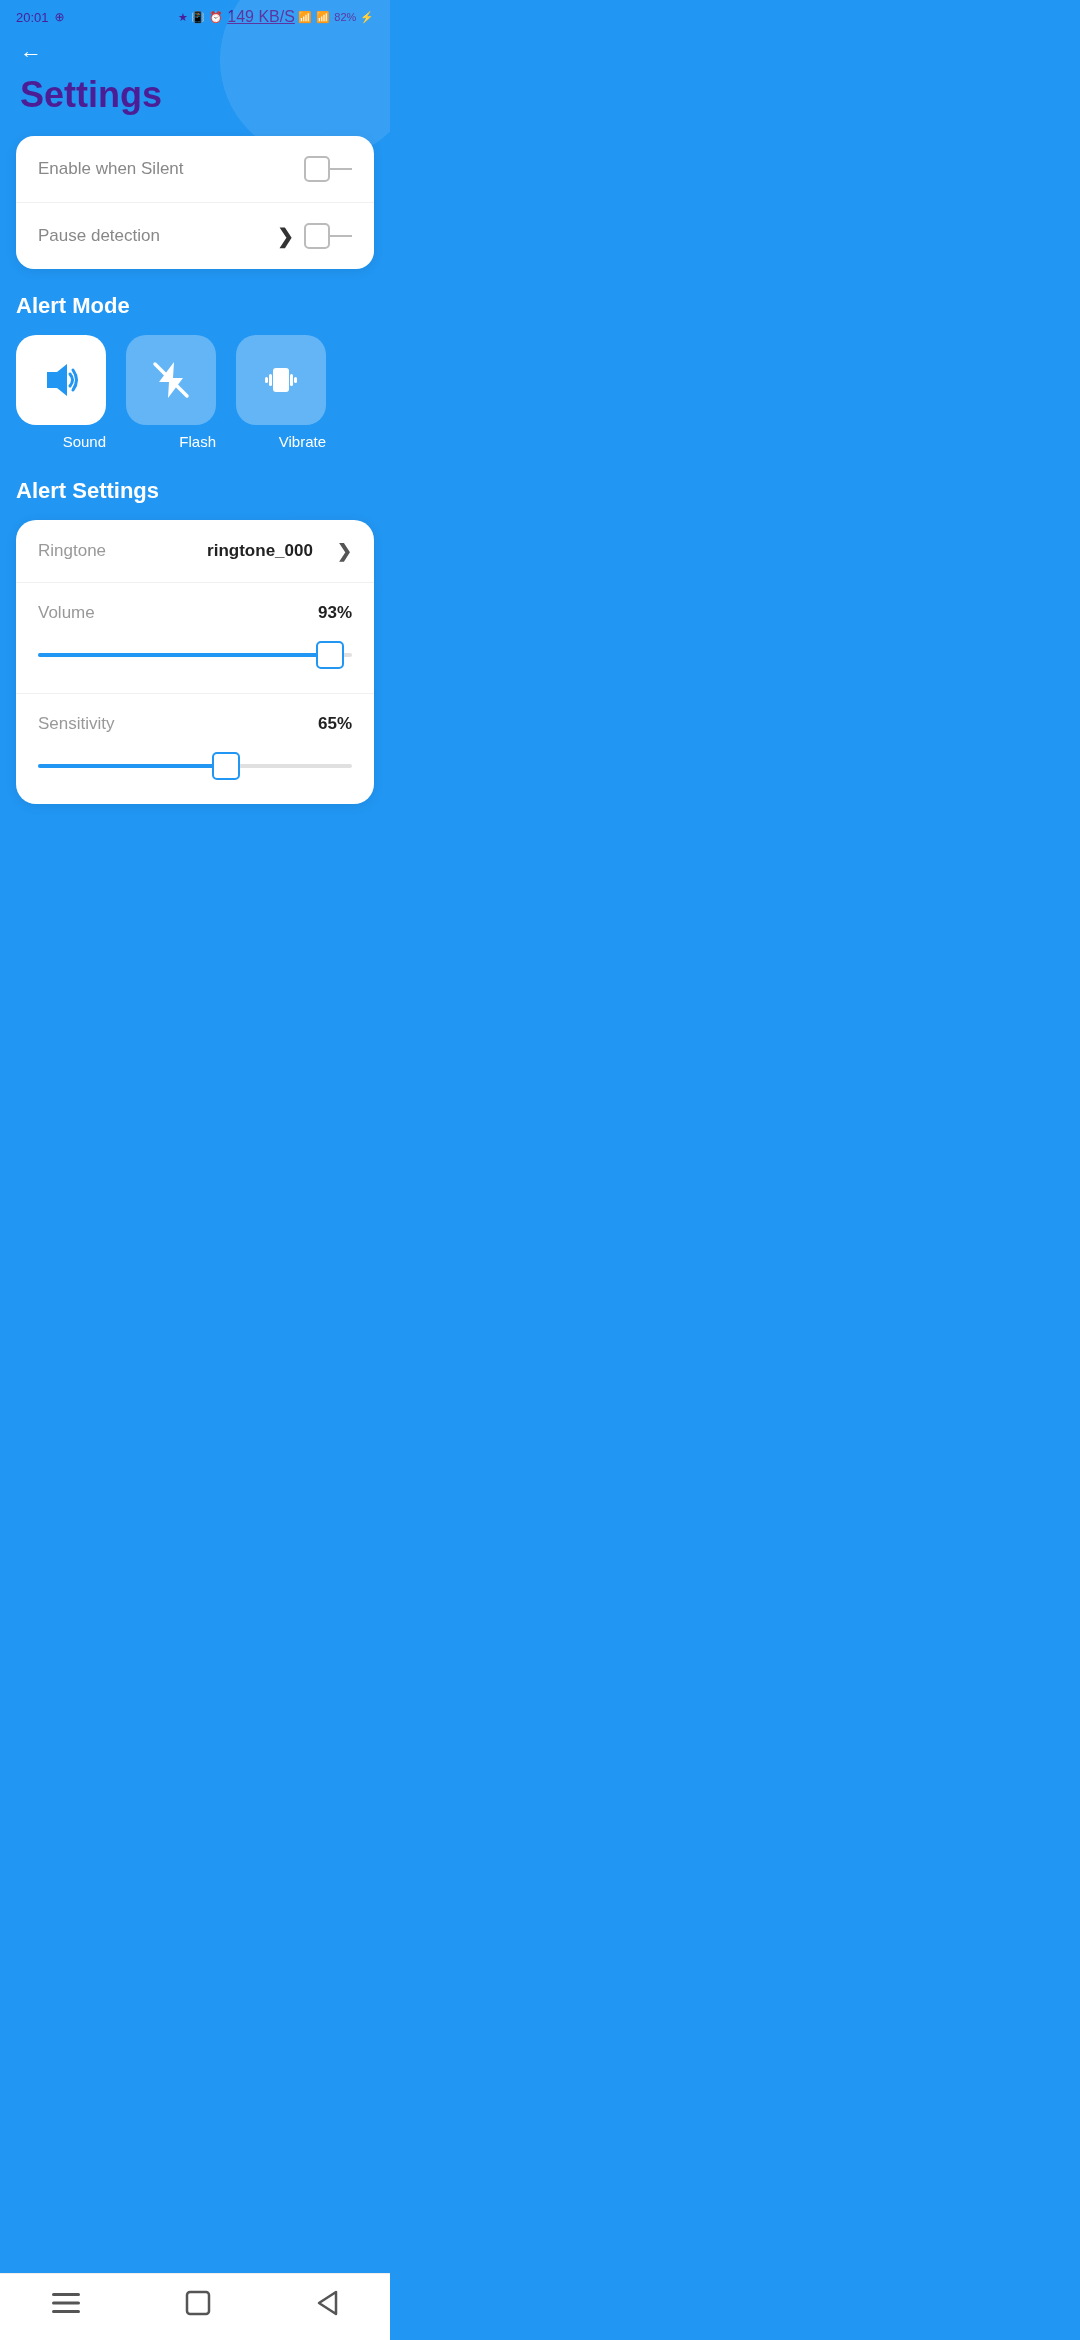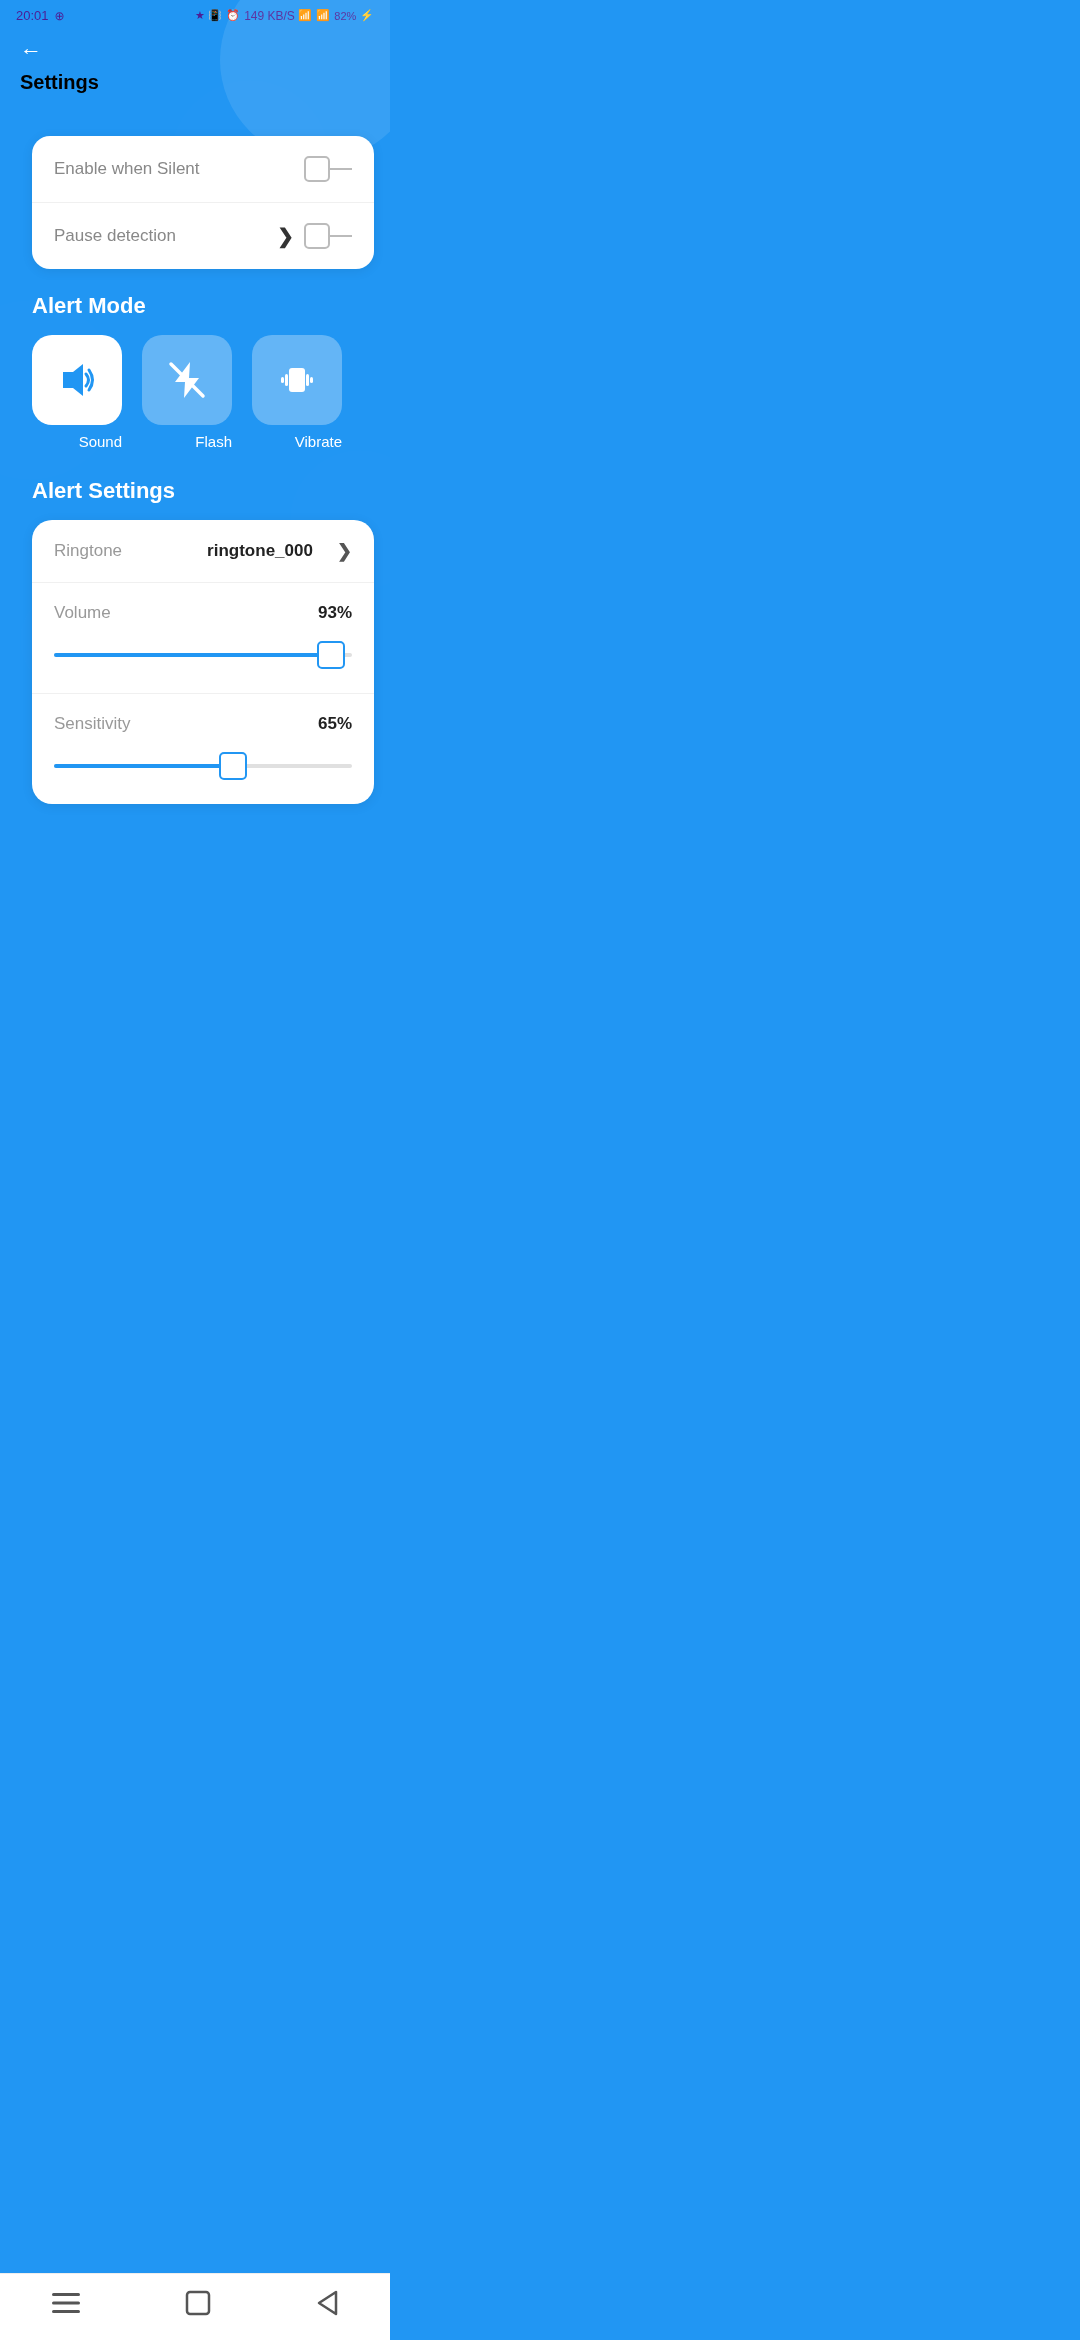--- a/index.html
+++ b/index.html
@@ -41,31 +41,30 @@
       color: white;
     }
     .back-btn {
       font-size: 22px;
       color: white;
       margin-bottom: 10px;
       display: inline-block;
       cursor: pointer;
     }
     .page-title {
-      font-size: 20px;
+      font-size: 36px;
       font-weight: 700;
-      color: #000000;
+      color: #4c1d95;
     }
 
     
     .content {
-      padding: 0 16px 16px 32px;
+      padding: 0 16px 16px 16px;
       position: relative;
       z-index: 1;
-      margin-top: 22px;
     }
 
     
     .card {
       background: white;
       border-radius: 18px;
       padding: 0;
       margin-bottom: 24px;
       overflow: hidden;
       box-shadow: 0 2px 12px rgba(0,0,0,0.08);
@@ -286,21 +285,21 @@
 
 <div class="status-bar">
   <div class="status-left">
     <span>20:01</span>
     <span style="font-size:12px;">⊕</span>
   </div>
   <div class="status-right">
     <span>★</span>
     <span>📳</span>
     <span>⏰</span>
-    <span style="font-size:12px;">149 KB/S</span>
+    <span style="font-size:16px;text-decoration:underline;">149 KB/S</span>
     <span>📶</span>
     <span>📶</span>
     <span>82%</span>
     <span>⚡</span>
   </div>
 </div>
 
 <div class="header">
   <div class="back-btn">←</div>
   <div class="page-title">Settings</div>

